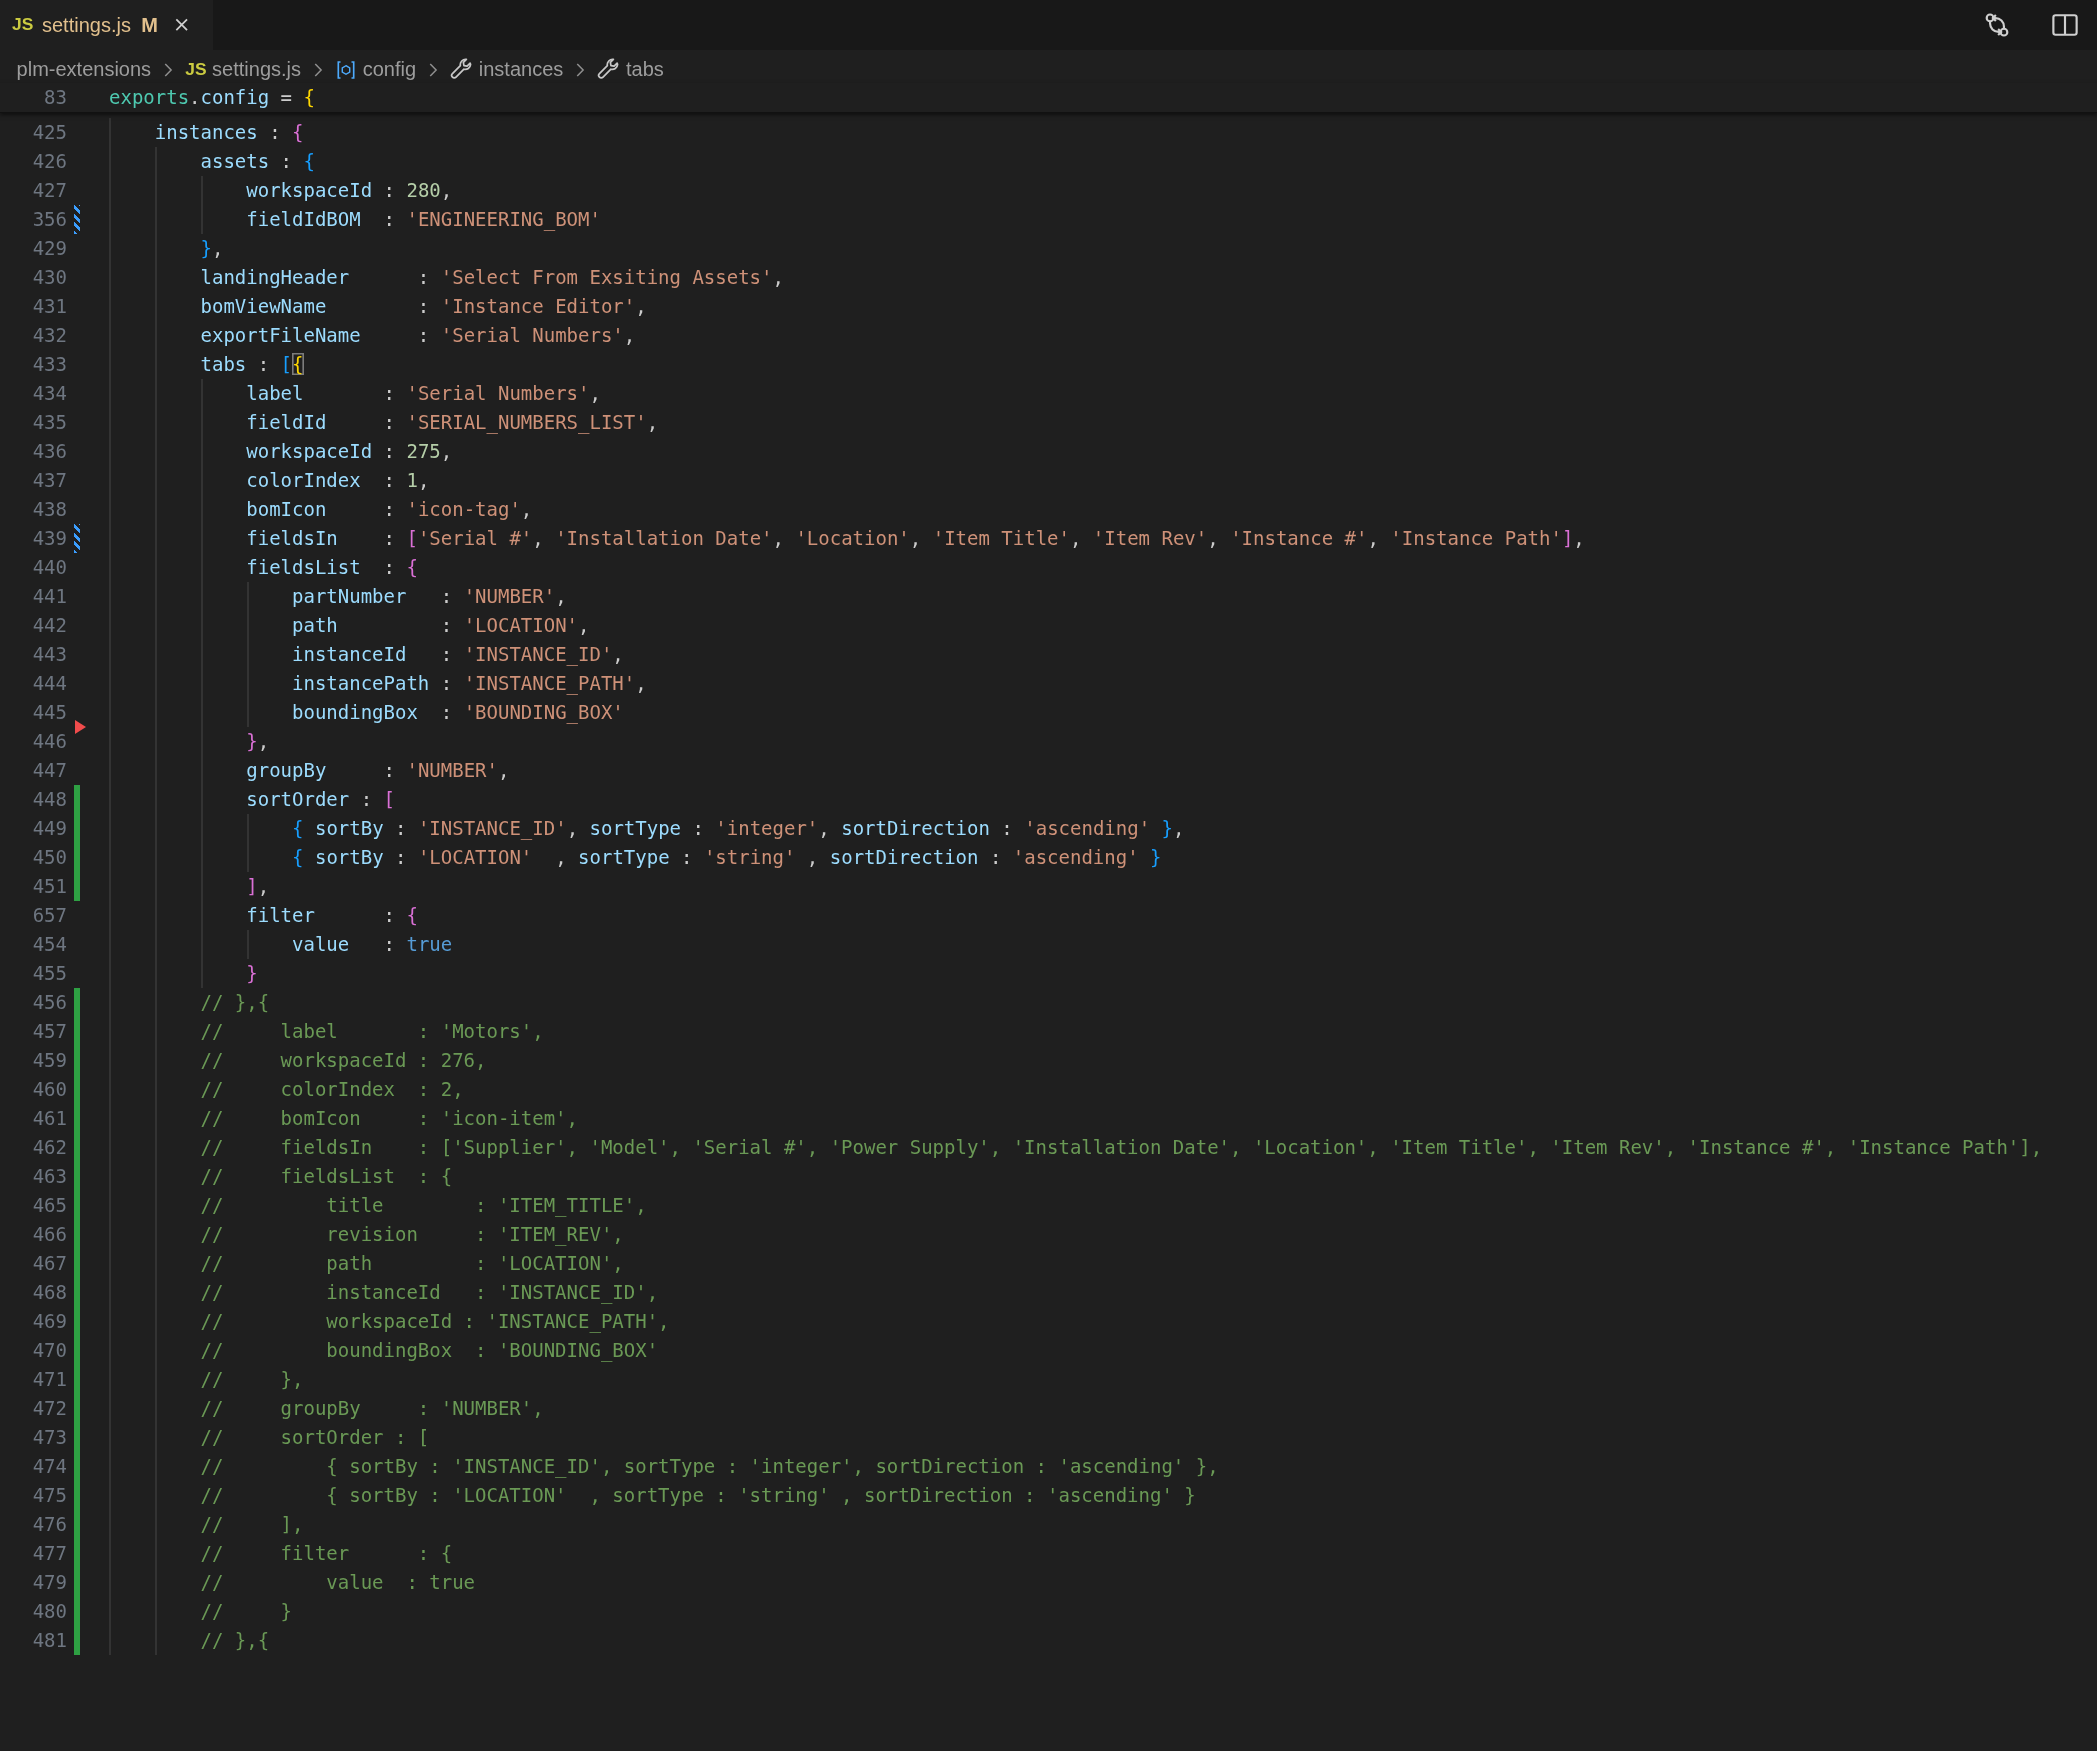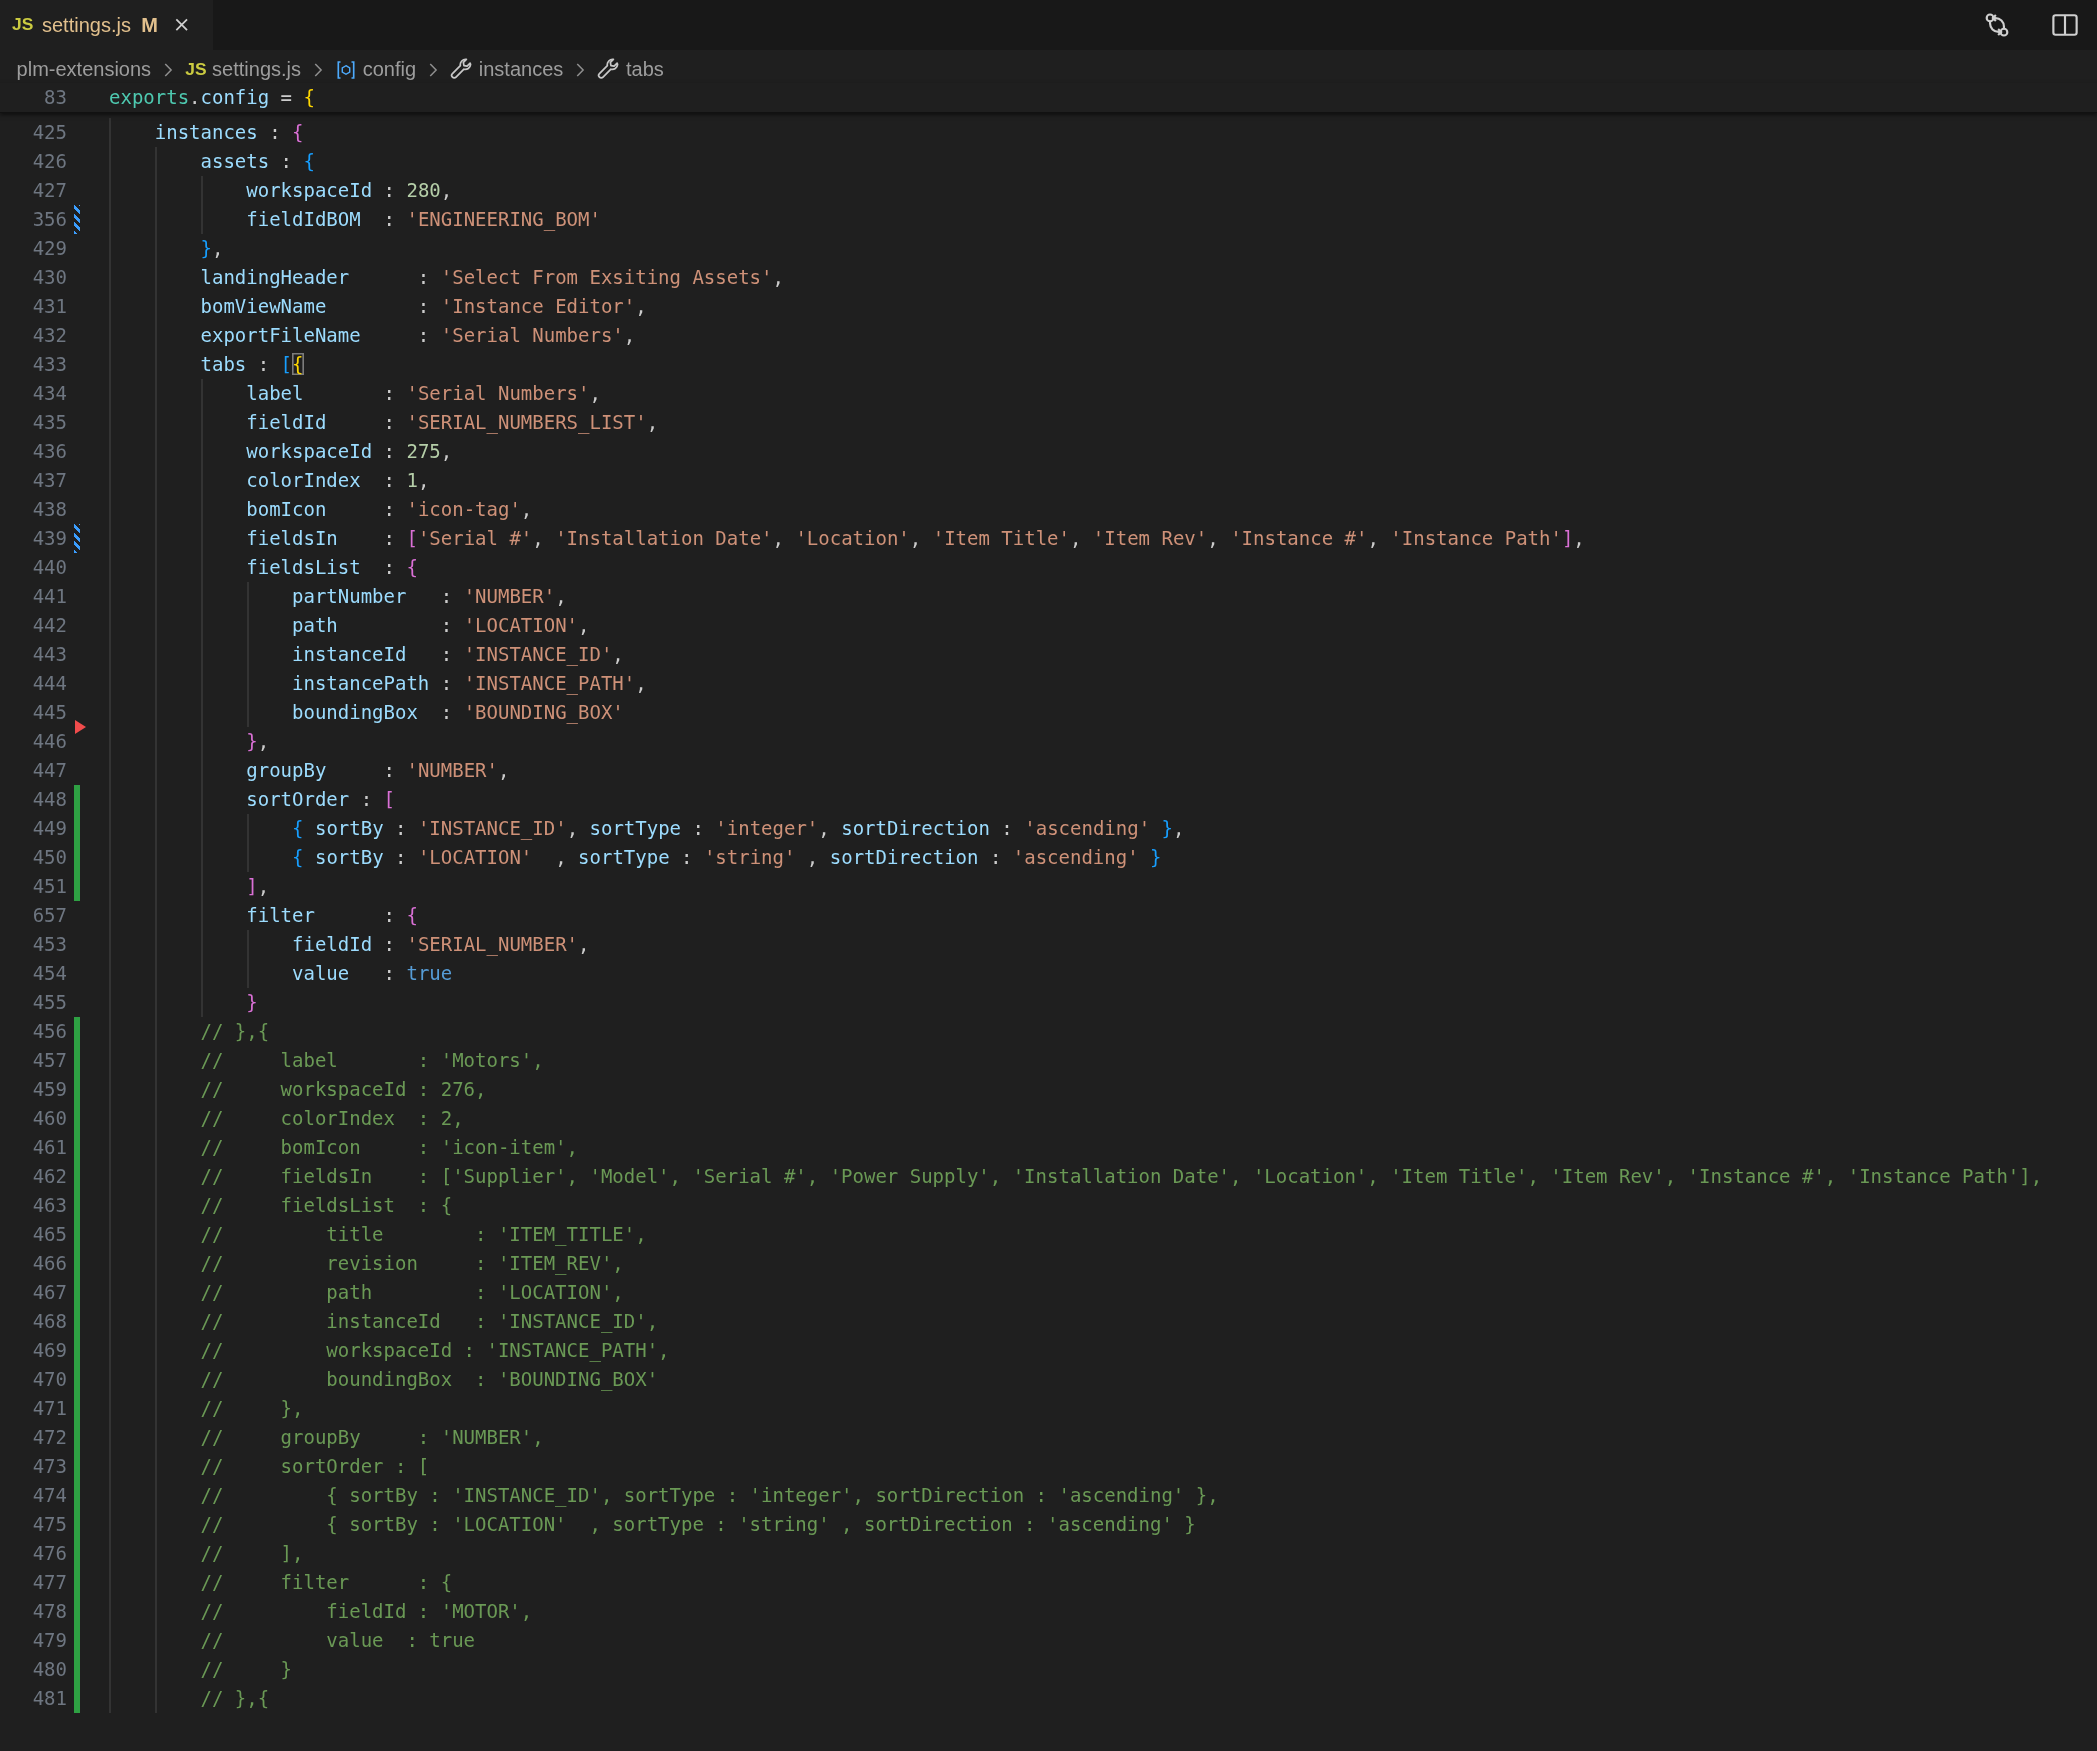--- a/index.html
+++ b/index.html
@@ -337,28 +337,20 @@
         <div class="guide" style="left: 155px;"></div>
         <div class="guide" style="left: 201px;"></div>
         <div class="lnum mono">657</div>
         <pre class="codeline mono"><span class="tk-ws">            </span><span class="tk-key">filter</span><span class="tk-pun">      : </span><span class="tk-b2">{</span></pre>
       </div>
       <div class="row">
         <div class="guide" style="left: 109px;"></div>
         <div class="guide" style="left: 155px;"></div>
         <div class="guide" style="left: 201px;"></div>
         <div class="guide" style="left: 247px;"></div>
-        <div class="lnum mono">453</div>
-        <pre class="codeline mono"><span class="tk-ws">                </span><span class="tk-key">fieldId</span><span class="tk-pun"> : </span><span class="tk-str">'SERIAL_NUMBER'</span><span class="tk-pun">,</span></pre>
-      </div>
-      <div class="row">
-        <div class="guide" style="left: 109px;"></div>
-        <div class="guide" style="left: 155px;"></div>
-        <div class="guide" style="left: 201px;"></div>
-        <div class="guide" style="left: 247px;"></div>
         <div class="lnum mono">454</div>
         <pre class="codeline mono"><span class="tk-ws">                </span><span class="tk-key">value</span><span class="tk-pun">   : </span><span class="tk-kw">true</span></pre>
       </div>
       <div class="row">
         <div class="guide" style="left: 109px;"></div>
         <div class="guide" style="left: 155px;"></div>
         <div class="guide" style="left: 201px;"></div>
         <div class="lnum mono">455</div>
         <pre class="codeline mono"><span class="tk-ws">            </span><span class="tk-b2">}</span></pre>
       </div>
@@ -499,27 +491,20 @@
         <div class="guide" style="left: 109px;"></div>
         <div class="guide" style="left: 155px;"></div>
         <div class="mk add"></div>
         <div class="lnum mono">477</div>
         <pre class="codeline mono"><span class="tk-ws">        </span><span class="tk-cmt">//     filter      : {</span></pre>
       </div>
       <div class="row">
         <div class="guide" style="left: 109px;"></div>
         <div class="guide" style="left: 155px;"></div>
         <div class="mk add"></div>
-        <div class="lnum mono">478</div>
-        <pre class="codeline mono"><span class="tk-ws">        </span><span class="tk-cmt">//         fieldId : 'MOTOR',</span></pre>
-      </div>
-      <div class="row">
-        <div class="guide" style="left: 109px;"></div>
-        <div class="guide" style="left: 155px;"></div>
-        <div class="mk add"></div>
         <div class="lnum mono">479</div>
         <pre class="codeline mono"><span class="tk-ws">        </span><span class="tk-cmt">//         value  : true</span></pre>
       </div>
       <div class="row">
         <div class="guide" style="left: 109px;"></div>
         <div class="guide" style="left: 155px;"></div>
         <div class="mk add"></div>
         <div class="lnum mono">480</div>
         <pre class="codeline mono"><span class="tk-ws">        </span><span class="tk-cmt">//     }</span></pre>
       </div>

